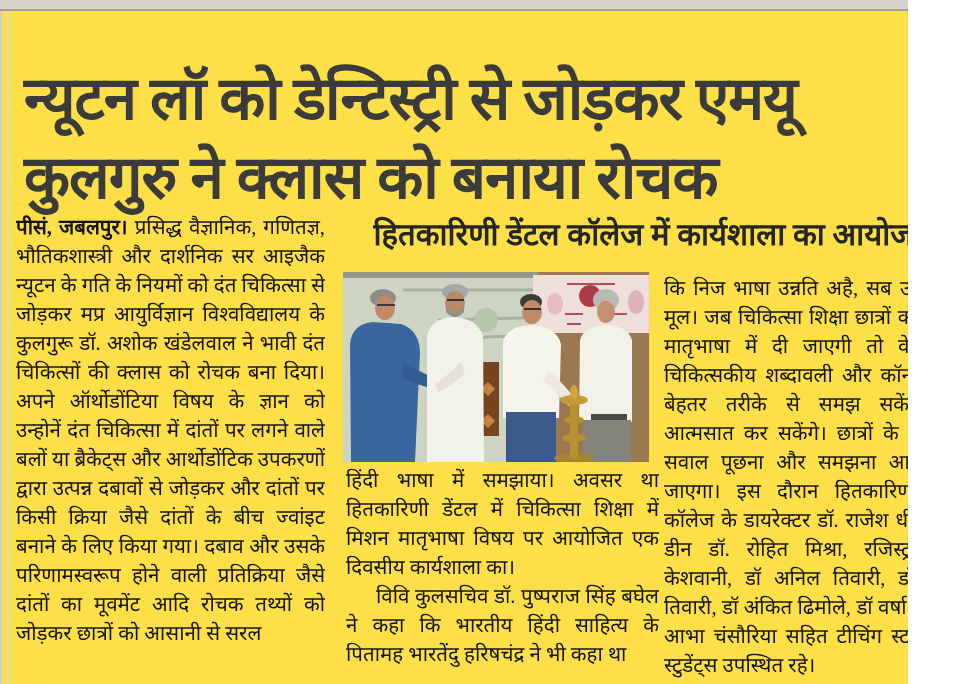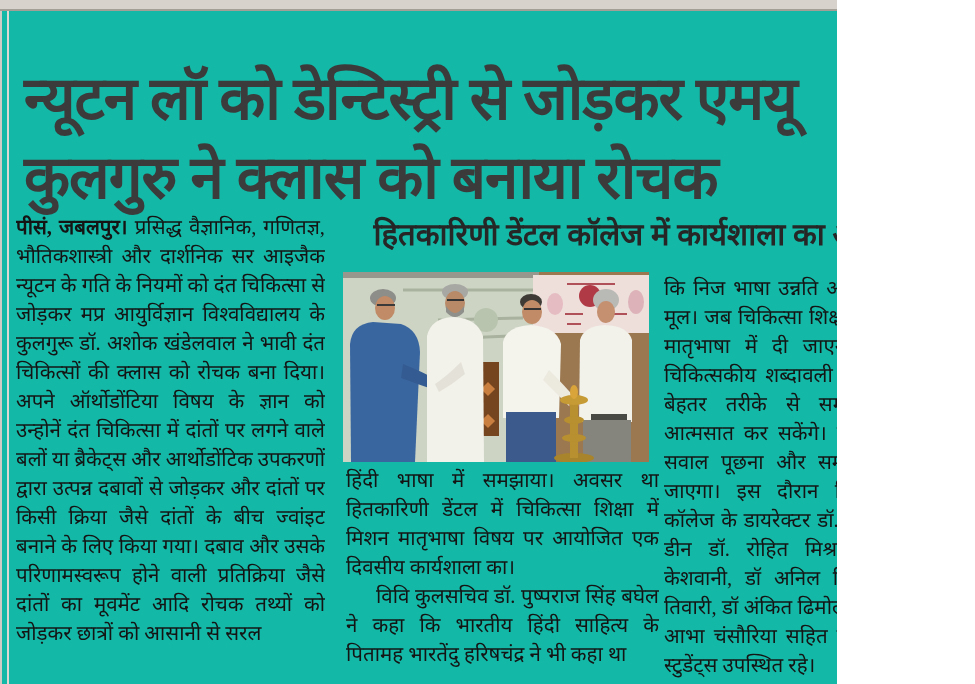--- a/index.html
+++ b/index.html
@@ -1,17 +1,17 @@
 <!DOCTYPE html>
 <html lang="hi"><head>
 <meta charset="utf-8">
 <style>
   html,body{margin:0;padding:0;background:#ffffff;}
   .page{
-    position:relative;width:837px;height:684px;background:#14b8a6;overflow:hidden;
+    position:relative;width:908px;height:684px;background:#fde047;overflow:hidden;
     font-family:"Liberation Serif","DejaVu Sans",serif;color:#1a1a1a;
   }
   
   .scan-strip{position:absolute;top:0;left:0;width:975px;height:9px;background:#d7d3cc;border-bottom:2px solid #a39f97;}
   .scan-left-line{position:absolute;top:11px;left:7px;width:2px;height:673px;background:#dedad3;}
   .scan-edge{position:absolute;top:11px;left:0;width:2px;height:673px;background:#cfccc5;}
 
   
   .headline{
     position:absolute;left:24px;top:20px;width:934px;

